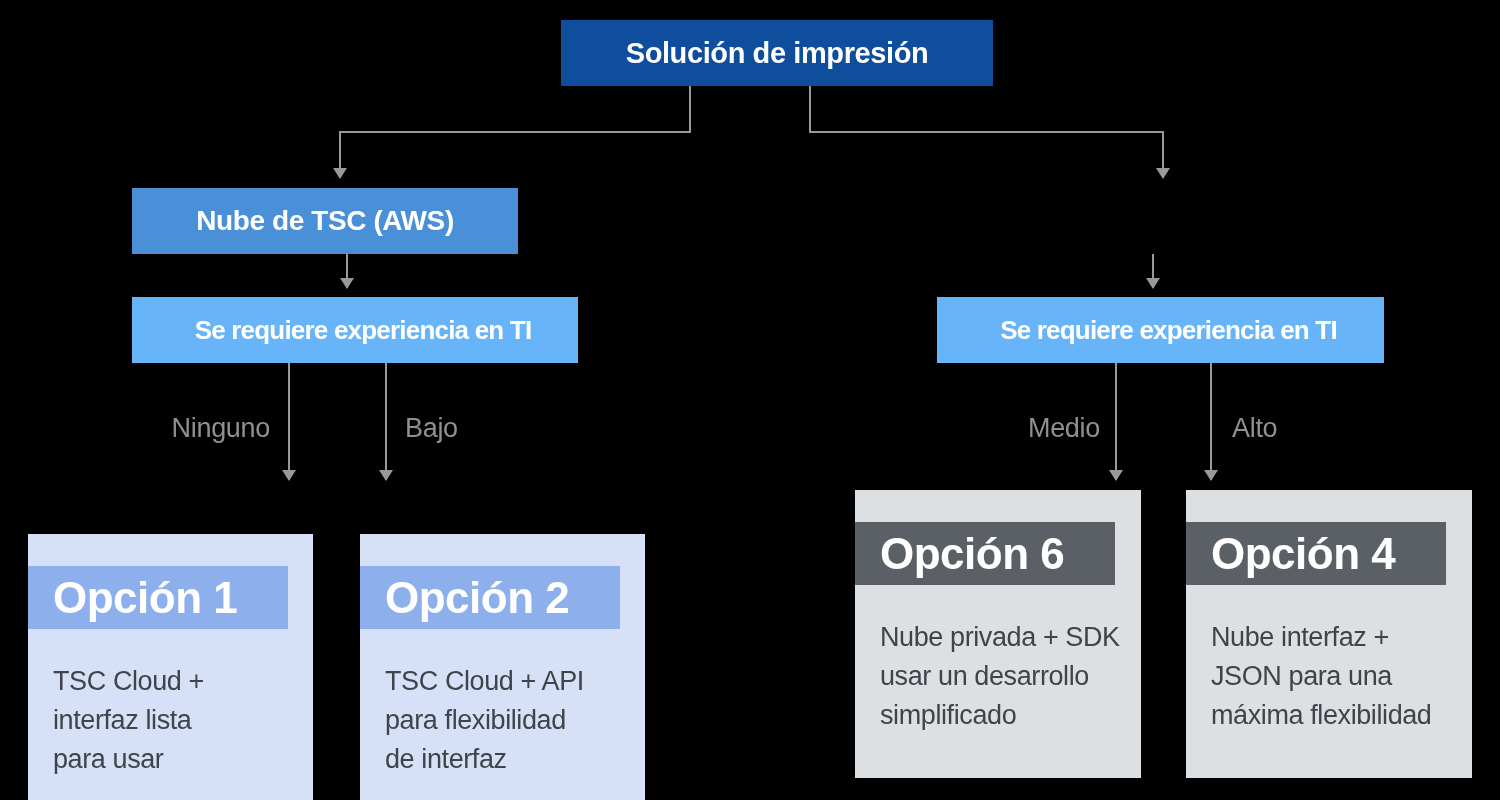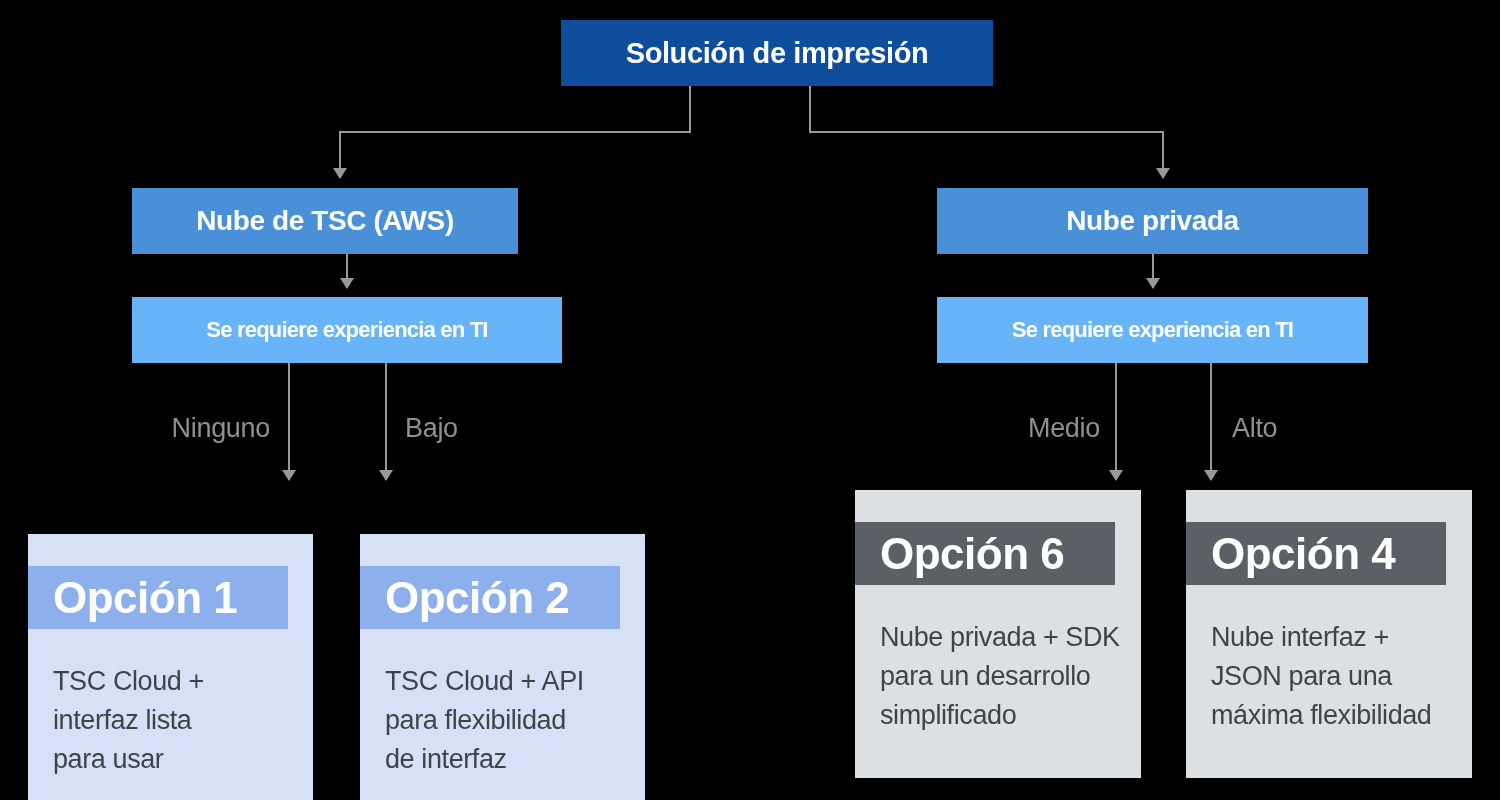--- a/index.html
+++ b/index.html
@@ -36,21 +36,21 @@
     color:var(--node-text);
     font-weight:700;
     font-size:28px;
     letter-spacing:-0.4px;
     white-space:nowrap;
   }
   .root{left:541px;top:20px;width:432px;height:66px;background:var(--root-bg);font-size:29px;margin-left:20px;}
   .branch{background:var(--branch-bg);}
   #branch-left{left:132px;top:188px;width:386px;height:66px;}
   #branch-right{left:937px;top:188px;width:431px;height:66px;}
-  .req{background:var(--req-bg);font-size:22px;letter-spacing:-0.8px;}
+  .req{background:var(--req-bg);font-size:26px;letter-spacing:-0.8px;padding-left:16px;}
   #req-left{left:132px;top:297px;width:430px;height:66px;}
   #req-right{left:937px;top:297px;width:431px;height:66px;}
   .edge-label{
     position:absolute;
     top:413px;
     width:130px;
     color:var(--edge-label-text);
     font-size:27px;
     letter-spacing:-0.3px;
     white-space:nowrap;
@@ -110,21 +110,20 @@
       <path d="M289 363 V480" marker-end="url(#ah)"></path>
       <path d="M386 363 V480" marker-end="url(#ah)"></path>
       <path d="M1116 363 V480" marker-end="url(#ah)"></path>
       <path d="M1211 363 V480" marker-end="url(#ah)"></path>
     </g>
   </svg>
 
   <div class="node root">Solución de impresión</div>
 
   <div class="node branch" id="branch-left">Nube de TSC (AWS)</div>
-  <div class="node branch" id="branch-right">Nube privada</div>
 
   <div class="node req" id="req-left">Se requiere experiencia en TI</div>
   <div class="node req" id="req-right">Se requiere experiencia en TI</div>
 
   <div class="edge-label" id="edge-ninguno">Ninguno</div>
   <div class="edge-label" id="edge-bajo">Bajo</div>
   <div class="edge-label" id="edge-medio">Medio</div>
   <div class="edge-label" id="edge-alto">Alto</div>
 
   <div class="card blue" id="card-1">
@@ -137,21 +136,21 @@
   <div class="card blue" id="card-2">
     <div class="band">Opción 2</div>
     <div class="desc">TSC Cloud + API
 para flexibilidad
 de interfaz</div>
   </div>
 
   <div class="card gray" id="card-3">
     <div class="band">Opción 6</div>
     <div class="desc">Nube privada + SDK
-para un desarrollo
+usar un desarrollo
 simplificado</div>
   </div>
 
   <div class="card gray" id="card-4">
     <div class="band">Opción 4</div>
     <div class="desc">Nube interfaz +
 JSON para una
 máxima flexibilidad</div>
   </div>
 

